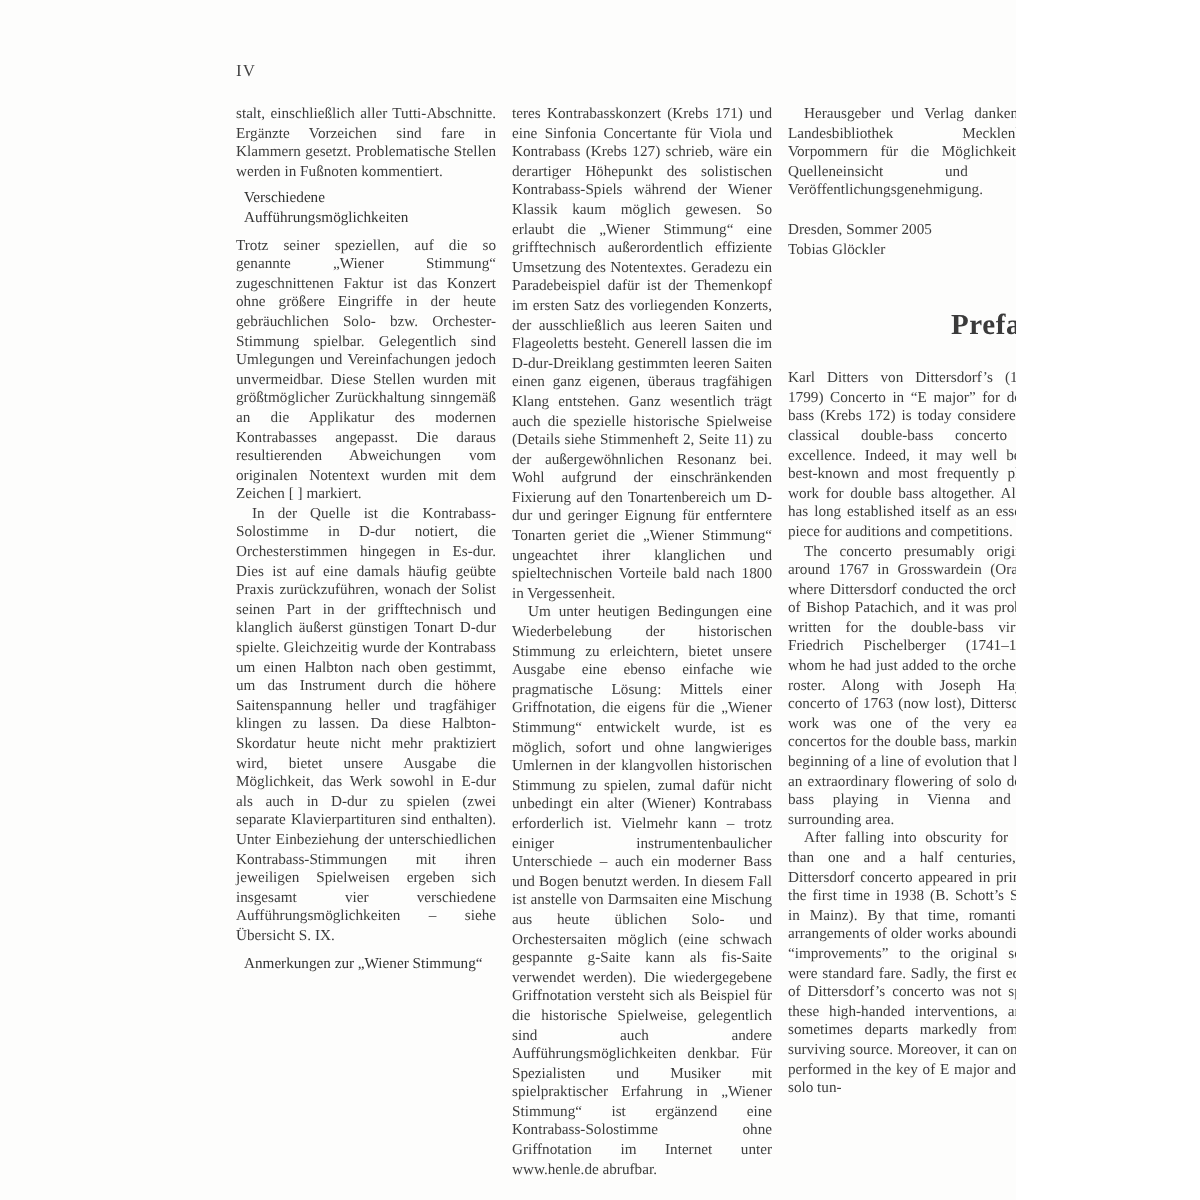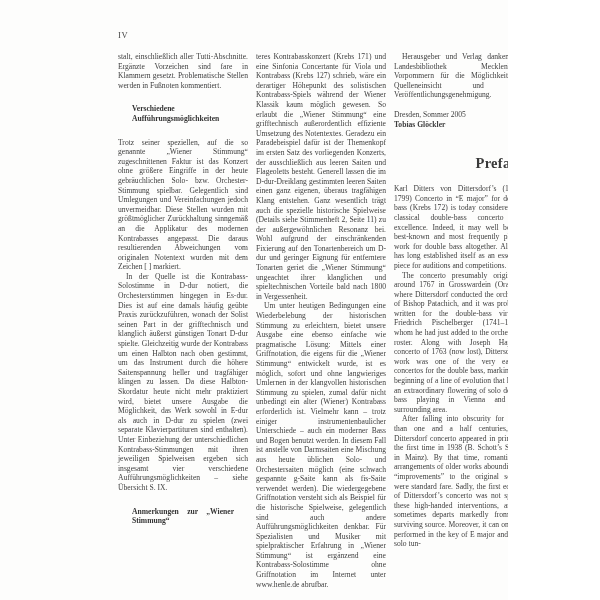--- a/index.html
+++ b/index.html
@@ -22,26 +22,26 @@
   .col{
     width:130px;
     font-size:7.6px;line-height:9.6px;
     text-align:justify;
     hyphens:none;
   }
   .col p{margin:0;}
   .col p.indent{text-indent:8px;}
   .col h3{
     font-size:7.6px;line-height:9.6px;
-    margin:14px;font-weight:bold;color:#333;
+    margin:4px;font-weight:normal;color:#333;
   }
   .h-gap-lg{margin-top:22px;margin-bottom:2px;}
   .h-gap-md{margin-top:12px;margin-bottom:2px;}
   .date-line{margin-top:10px !important;}
-  .sig-line{margin-top:0 !important;font-weight:bold;}
+  .sig-line{margin-top:0 !important;}
   .preface-heading{
     font-size:14.5px;line-height:16px;
     font-weight:bold;color:#3a3a3a;
     margin:26px 0 13px 0;
     letter-spacing:.3px;
     text-align:right;
   }
 </style>
 </head>
 <body>

